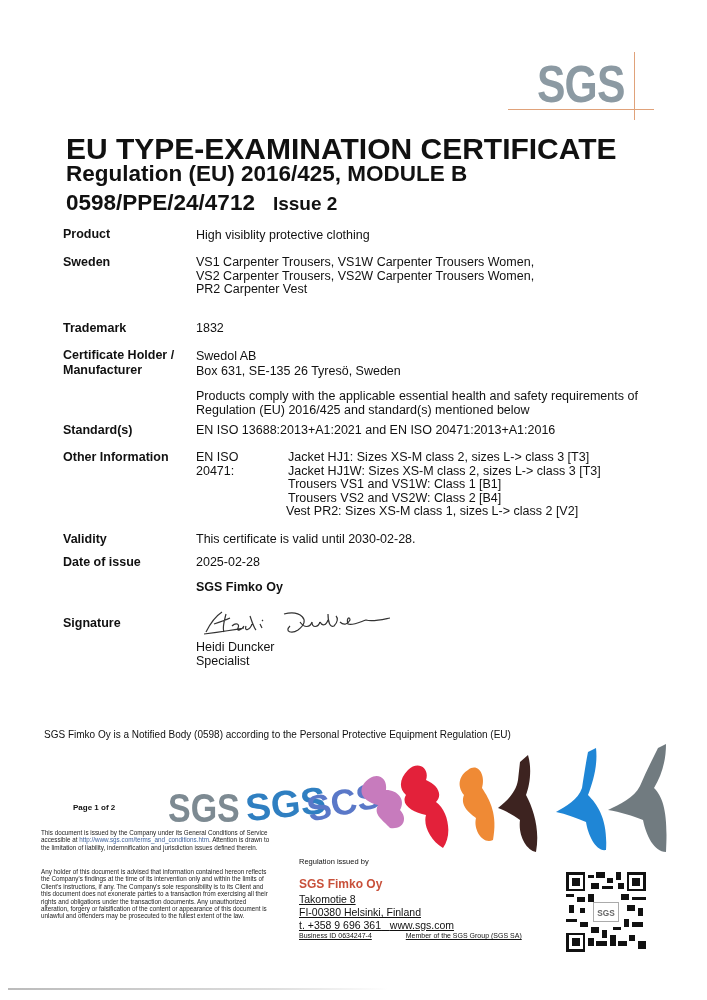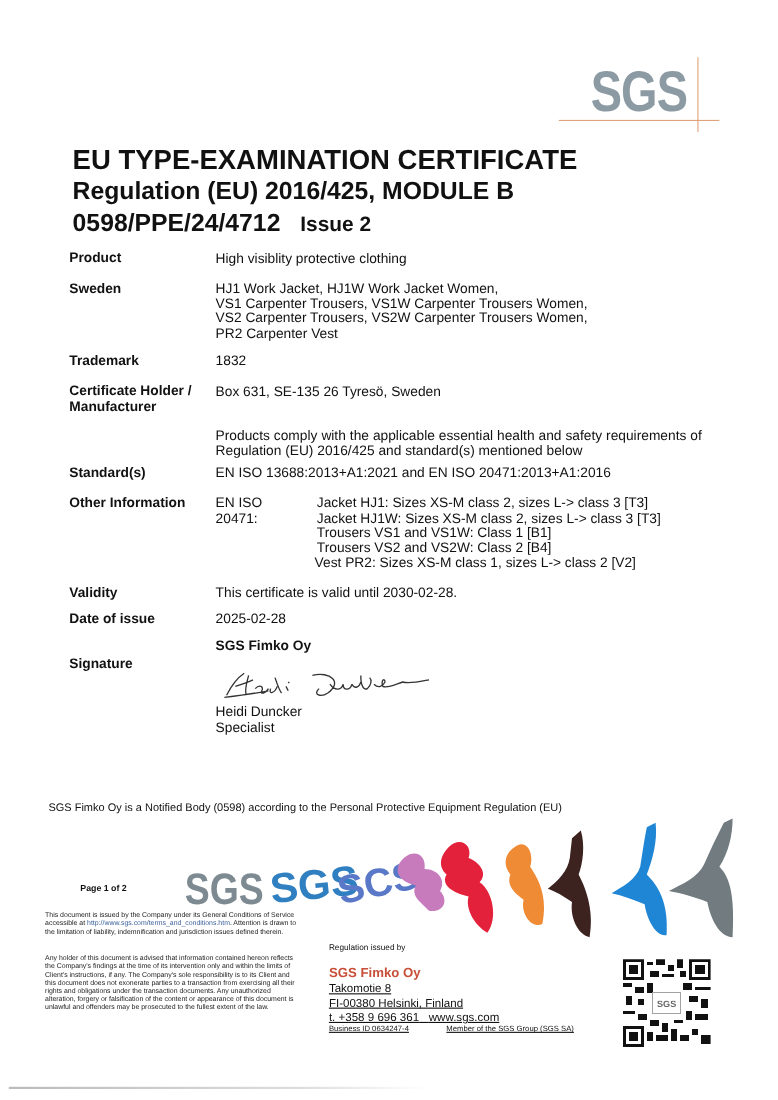--- a/index.html
+++ b/index.html
@@ -7,21 +7,21 @@
          font-family: "Liberation Sans", sans-serif; color: #111; }
   .abs { position: absolute; }
 
   
   .logo-top { left: 537px; top: 58px; font-weight: bold; font-size: 52px; color: #8c9aa3;
               letter-spacing: -1px; line-height: 1; transform: scaleX(0.82); transform-origin: left top; }
   .logo-hline { left: 508px; top: 109px; width: 146px; height: 1px; background: #e0a27a; }
   .logo-vline { left: 634px; top: 52px; width: 1px; height: 68px; background: #e0a27a; }
 
   
-  .title1 { left: 66px; top: 132px; font-weight: bold; font-size: 25px; }
+  .title1 { left: 66px; top: 132px; font-weight: bold; font-size: 30px; }
   .title2 { left: 66px; top: 161px; font-weight: bold; font-size: 22.5px; }
   .title3 { left: 66px; top: 190px; font-weight: bold; font-size: 22.5px; }
   .title3 .issue { margin-left: 18px; font-size: 19px; }
 
   
   .label { left: 63px; font-weight: bold; font-size: 12.5px; line-height: 15px; }
   .value { left: 196px; font-size: 12.5px; line-height: 13.5px; }
   .value.justify { width: 442px; text-align: justify; text-align-last: left; }
   .oi-row { display: flex; gap: 12px; }
   .oi-prefix { width: 80px; flex: none; }
@@ -59,34 +59,34 @@
 <div class="abs title2">Regulation (EU) 2016/425, MODULE B</div>
 <div class="abs title3">
   <span>0598/PPE/24/4712</span><span class="issue">Issue 2</span>
 </div>
 
 <div class="abs label" style="top:227px">Product</div>
 <div class="abs value" style="top:229px">High visiblity protective clothing</div>
 
 <div class="abs label" style="top:255px">Sweden</div>
 <div class="abs value" style="top:256px">
-  <div>HJ1 Work Jacket, HJ1W Work Jacket Women,</div>
   <div>VS1 Carpenter Trousers, VS1W Carpenter Trousers Women,</div>
   <div>VS2 Carpenter Trousers, VS2W Carpenter Trousers Women,</div>
   <div>PR2 Carpenter Vest</div>
 </div>
 
 <div class="abs label" style="top:321px">Trademark</div>
 <div class="abs value" style="top:322px">1832</div>
 
 <div class="abs label" style="top:348px">
   <div>Certificate Holder /</div>
   <div>Manufacturer</div>
 </div>
 <div class="abs value" style="top:349px;line-height:14.5px">
+  <div>Swedol AB</div>
   <div>Box 631, SE-135 26 Tyresö, Sweden</div>
 </div>
 
 <div class="abs value justify" style="top:390px">Products comply with the applicable essential health and safety requirements of Regulation (EU) 2016/425 and standard(s) mentioned below</div>
 
 <div class="abs label" style="top:423px">Standard(s)</div>
 <div class="abs value" style="top:424px">EN ISO 13688:2013+A1:2021 and EN ISO 20471:2013+A1:2016</div>
 
 <div class="abs label" style="top:450px">Other Information</div>
 <div class="abs value" style="top:451px">
@@ -103,21 +103,21 @@
 </div>
 
 <div class="abs label" style="top:532px">Validity</div>
 <div class="abs value" style="top:533px">This certificate is valid until 2030-02-28.</div>
 
 <div class="abs label" style="top:555px">Date of  issue</div>
 <div class="abs value" style="top:556px">2025-02-28</div>
 
 <div class="abs value" style="top:581px;font-weight:bold">SGS Fimko Oy</div>
 
-<div class="abs label" style="top:596px">Signature</div>
+<div class="abs label" style="top:616px">Signature</div>
 <svg class="abs sig-img" width="210" height="34" viewBox="0 0 210 34">
   <path d="M6 26 C10 18 16 10 22 6 M14 18 C20 16 26 14 30 12 M26 8 C24 16 22 22 24 26 M4 28 C20 26 34 24 44 22 M32 20 C36 16 40 18 38 22 C36 26 42 24 44 20 M46 20 C44 26 50 24 52 18 M50 10 C52 16 54 22 56 24 M60 18 L62 22 M62 14 L63 15" stroke="#333" stroke-width="1.2" fill="none"></path>
   <path d="M84 8 C100 4 112 14 98 24 C92 28 84 26 90 20 M100 16 C104 22 110 22 112 16 M112 16 C112 22 118 22 120 16 M120 16 C122 20 126 20 128 14 M128 8 C128 16 130 22 134 20 C138 16 138 12 136 10 M140 16 C144 20 148 18 150 14 C150 10 146 12 148 18 C152 20 160 16 166 14 C172 16 180 14 190 12" stroke="#333" stroke-width="1.2" fill="none"></path>
 </svg>
 <div class="abs value" style="top:640px;line-height:14px">
   <div>Heidi Duncker</div>
   <div>Specialist</div>
 </div>
 
 <div class="abs notified">SGS Fimko Oy is a Notified Body (0598) according to the Personal Protective Equipment Regulation (EU)</div>

